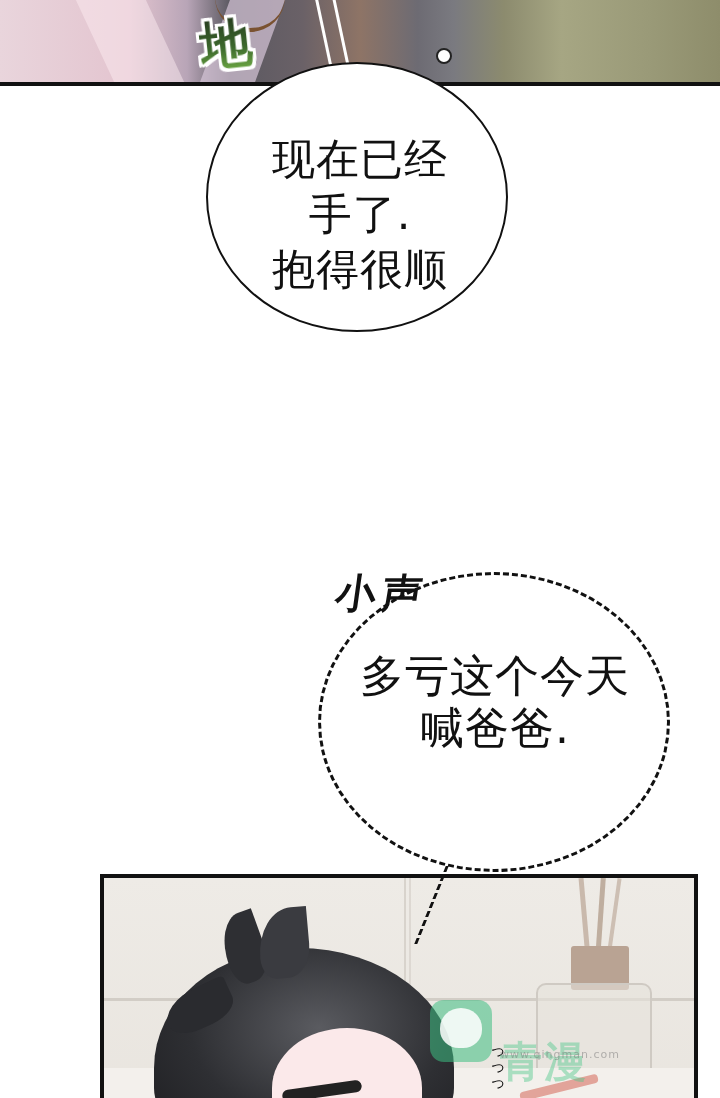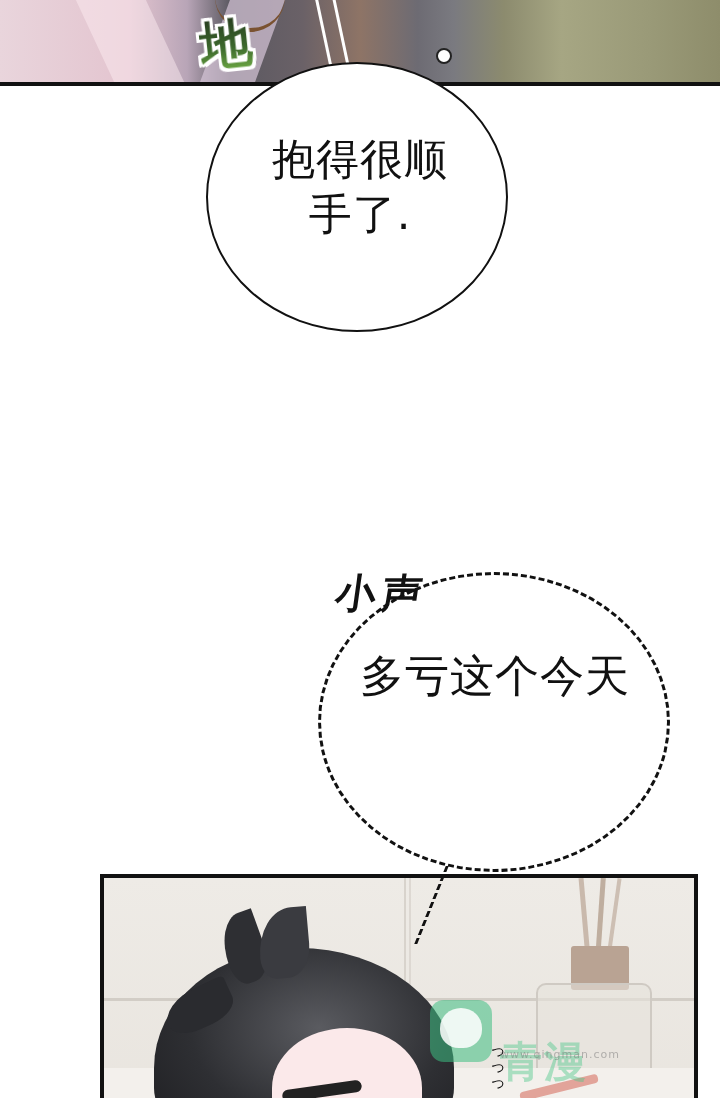--- a/index.html
+++ b/index.html
@@ -100,28 +100,30 @@
   <div class="shade1"></div>
   <div class="collar"></div>
   <div class="neckline"></div>
   <div class="strand1"></div>
   <div class="dot"></div>
 </div>
 <div class="sfx-di">地</div>
 
 <div class="bubble1"></div>
 <div class="bubble-text b1-text">
+  <div>现在已经</div>
+  <div>手了.</div>
   <div>抱得很顺</div>
-  <div>手了.</div>
 </div>
 
 <div class="bubble2"></div>
 <div class="whisper-label">小声</div>
 <div class="bubble-text b2-text">
   <div>多亏这个今天</div>
+  <div>喊爸爸.</div>
 </div>
 
 <div class="bottom-panel">
   <div class="wall-line-v"></div>
   <div class="wall-line-v2"></div>
   <div class="wall-line-h"></div>
   <div class="diffuser-stick1"></div>
   <div class="diffuser-stick2"></div>
   <div class="diffuser-stick3"></div>
   <div class="diffuser-cap"></div>

